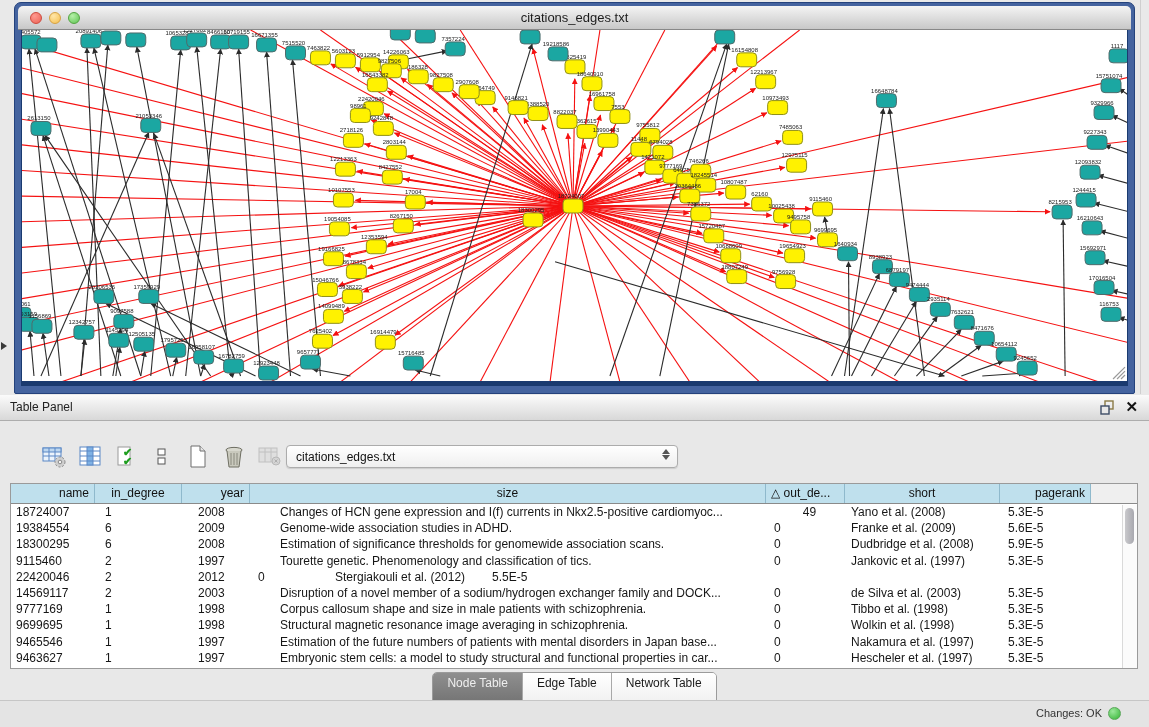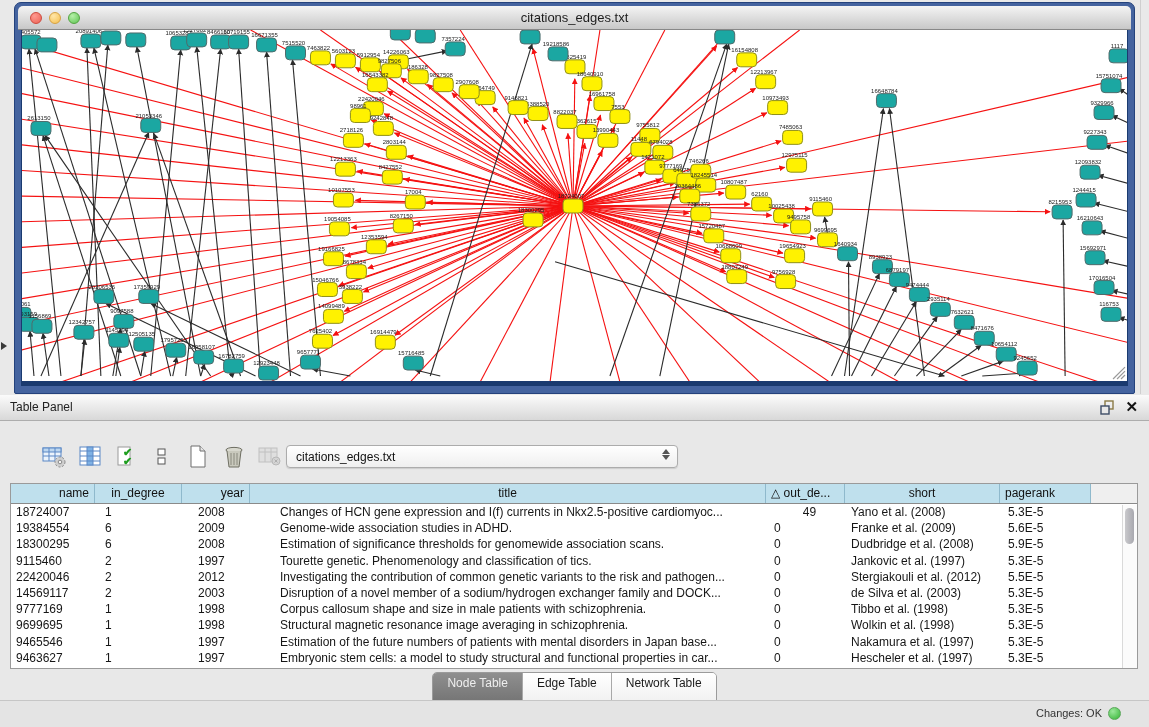--- a/index.html
+++ b/index.html
@@ -829,24 +829,24 @@
       <span class="arr-up"></span>
         <span class="arr-dn"></span>
     </span>
   </div>
 
   <div class="tablebox">
     <div class="thead" id="thead">
         <div class="hcell" style="width: 84px; text-align: right;">name</div>
         <div class="hcell" style="width: 87px; text-align: center;">in_degree</div>
         <div class="hcell" style="width: 68px; text-align: right;">year</div>
-        <div class="hcell" style="width: 516px; text-align: center;">title</div>
+        <div class="hcell" style="width: 516px; text-align: center;">size</div>
         <div class="hcell" style="width: 79px; text-align: left;">△ out_de...</div>
         <div class="hcell" style="width: 155px; text-align: center;">short</div>
-        <div class="hcell" style="width: 91px; text-align: left;">pagerank</div>
+        <div class="hcell" style="width: 91px; text-align: right;">pagerank</div>
         <div class="hcell hfill"></div>
       </div>
     <div id="tbody">
         <div class="trow">
           <div class="tcell" style="width: 84px; padding-left: 5px;">18724007</div>
           <div class="tcell" style="width: 87px; padding-left: 10px;">1</div>
           <div class="tcell" style="width: 68px; padding-left: 16px;">2008</div>
           <div class="tcell" style="width: 516px; padding-left: 30px;">Changes of HCN gene expression and I(f) currents in Nkx2.5-positive cardiomyoc...</div>
           <div class="tcell" style="width: 79px; padding-left: 8px; text-align: center;">49</div>
           <div class="tcell" style="width: 155px; padding-left: 6px;">Yano et al. (2008)</div>
@@ -876,21 +876,20 @@
           <div class="tcell" style="width: 68px; padding-left: 16px;">1997</div>
           <div class="tcell" style="width: 516px; padding-left: 30px;">Tourette genetic. Phenomenology and classification of tics.</div>
           <div class="tcell" style="width: 79px; padding-left: 8px;">0</div>
           <div class="tcell" style="width: 155px; padding-left: 6px;">Jankovic et al. (1997)</div>
           <div class="tcell" style="width: 91px; padding-left: 8px;">5.3E-5</div>
         </div>
         <div class="trow">
           <div class="tcell" style="width: 84px; padding-left: 5px;">22420046</div>
           <div class="tcell" style="width: 87px; padding-left: 10px;">2</div>
           <div class="tcell" style="width: 68px; padding-left: 16px;">2012</div>
-          <div class="tcell" style="width: 516px; padding-left: 30px;">Investigating the contribution of common genetic variants to the risk and pathogen...</div>
           <div class="tcell" style="width: 79px; padding-left: 8px;">0</div>
           <div class="tcell" style="width: 155px; padding-left: 6px;">Stergiakouli et al. (2012)</div>
           <div class="tcell" style="width: 91px; padding-left: 8px;">5.5E-5</div>
         </div>
         <div class="trow">
           <div class="tcell" style="width: 84px; padding-left: 5px;">14569117</div>
           <div class="tcell" style="width: 87px; padding-left: 10px;">2</div>
           <div class="tcell" style="width: 68px; padding-left: 16px;">2003</div>
           <div class="tcell" style="width: 516px; padding-left: 30px;">Disruption of a novel member of a sodium/hydrogen exchanger family and DOCK...</div>
           <div class="tcell" style="width: 79px; padding-left: 8px;">0</div>

